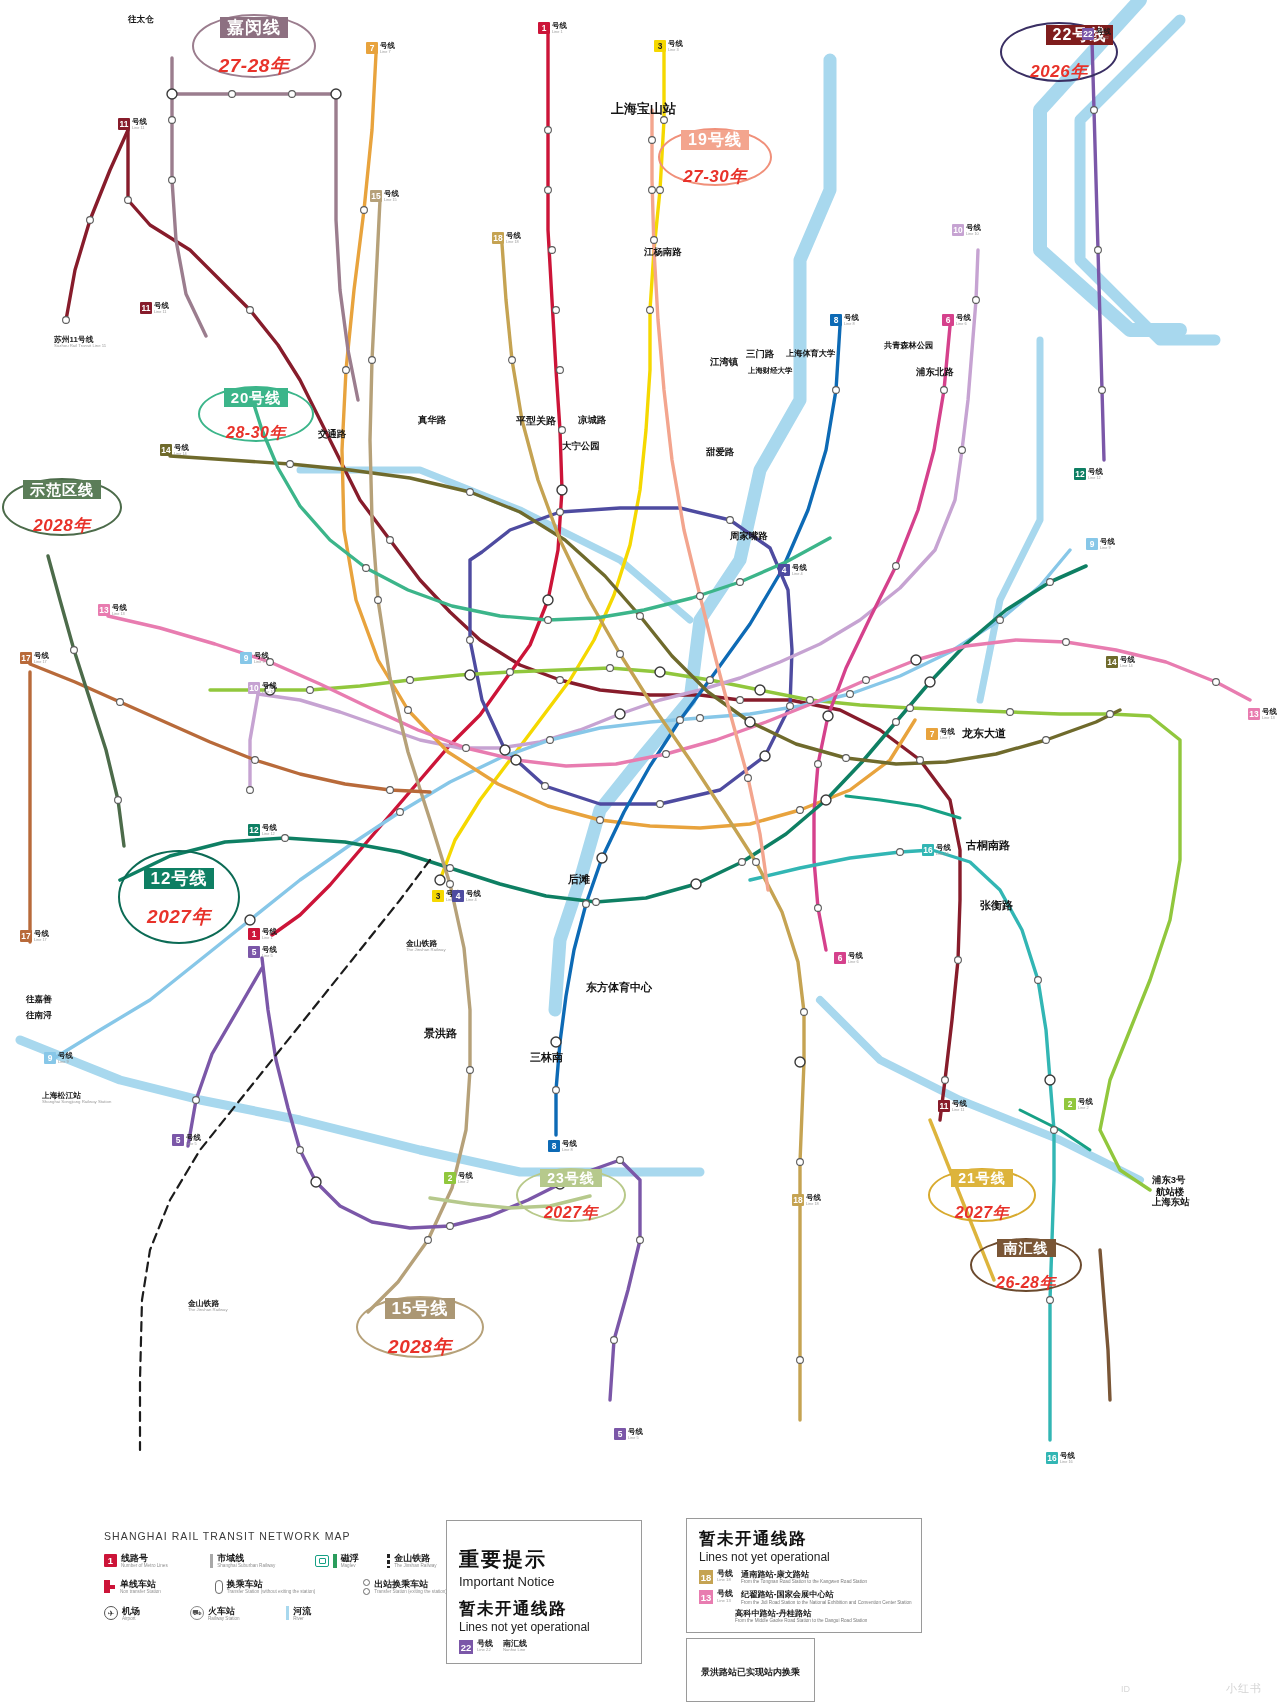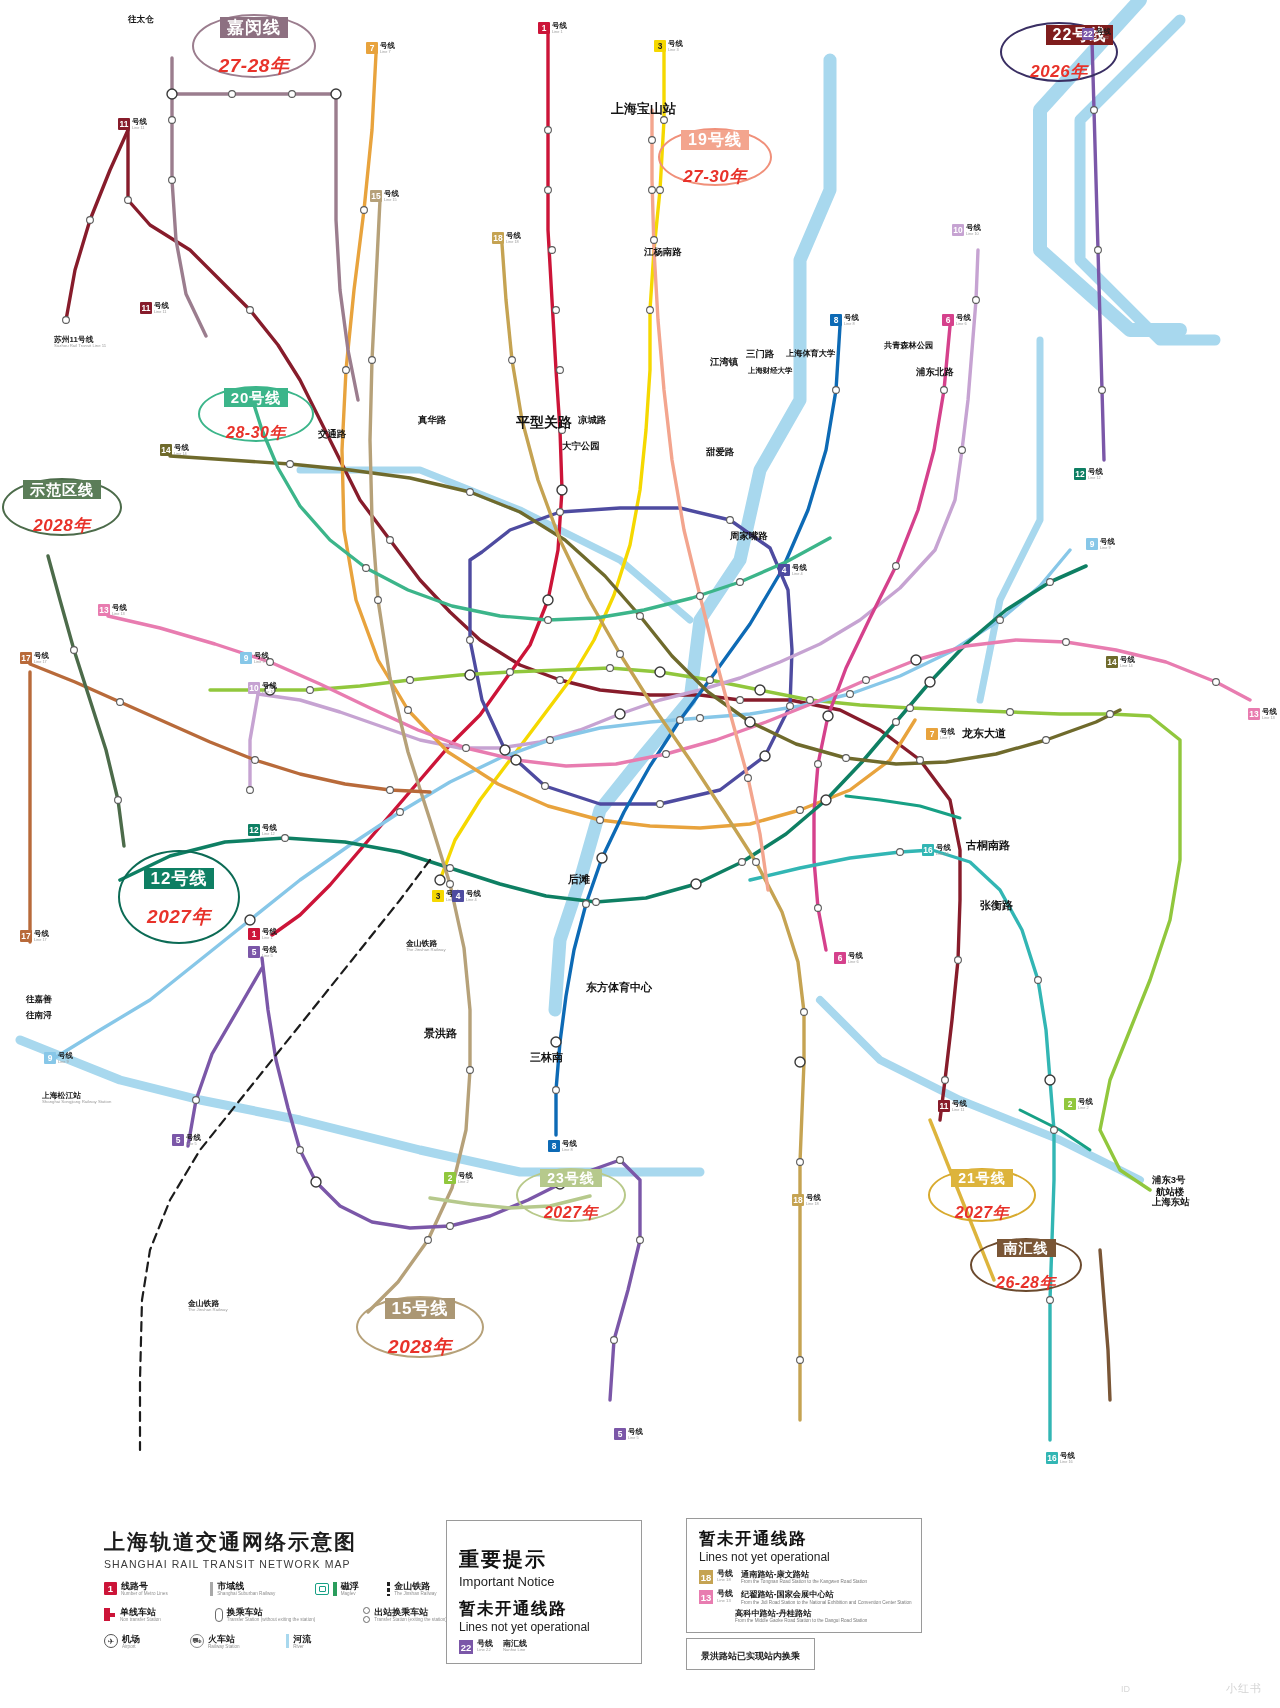--- a/index.html
+++ b/index.html
@@ -85,21 +85,21 @@
   .le-badge { width: 14px; height: 14px; color: #fff; font-size: 9.5px; font-weight: bold;
               display: flex; align-items: center; justify-content: center; flex: 0 0 auto; }
   .le-nm { line-height: 1.05; flex: 0 0 auto; }
   .le-nm .c { font-size: 8px; font-weight: bold; color: #1a1a1a; }
   .le-nm .e { font-size: 4.2px; color: #999; }
   .le-desc { line-height: 1.12; }
   .le-desc .c { font-size: 8.2px; font-weight: bold; color: #1a1a1a; white-space: nowrap; }
   .le-desc .e { font-size: 4.6px; color: #7a7a7a; white-space: nowrap; }
   .le-sub { margin-left: 36px; margin-top: 4px; }
 
-  .small-box { border: 1.3px solid #9a9a9a; padding: 6px 14px; display: inline-block; }
+  .small-box { border: 1.3px solid #9a9a9a; padding: 22px 14px; display: inline-block; }
   .small-box span { font-size: 9px; font-weight: bold; color: #1a1a1a; }
 
   .wm { position: absolute; right: 18px; bottom: 12px; font-size: 11px; color: #d4d4d4;
         letter-spacing: 1px; }
   .wm2 { position: absolute; right: 150px; bottom: 14px; font-size: 9px; color: #d8d8d8; }
 </style>
 </head>
 <body>
 
 <div id="map-root">
@@ -730,21 +730,21 @@
   <div id="hub-layer">
       <div style="position: absolute; left: 611px; top: 100px; font-size: 13px; font-weight: bold; color: rgb(20, 20, 20); white-space: nowrap;">上海宝山站</div>
       <div style="position: absolute; left: 644px; top: 246px; font-size: 9.4px; font-weight: bold; color: rgb(20, 20, 20); white-space: nowrap;">江杨南路</div>
       <div style="position: absolute; left: 710px; top: 356px; font-size: 9.4px; font-weight: bold; color: rgb(20, 20, 20); white-space: nowrap;">江湾镇</div>
       <div style="position: absolute; left: 746px; top: 348px; font-size: 9.4px; font-weight: bold; color: rgb(20, 20, 20); white-space: nowrap;">三门路</div>
       <div style="position: absolute; left: 786px; top: 348px; font-size: 8.2px; font-weight: bold; color: rgb(20, 20, 20); white-space: nowrap;">上海体育大学</div>
       <div style="position: absolute; left: 884px; top: 340px; font-size: 8.2px; font-weight: bold; color: rgb(20, 20, 20); white-space: nowrap;">共青森林公园</div>
       <div style="position: absolute; left: 916px; top: 366px; font-size: 9.4px; font-weight: bold; color: rgb(20, 20, 20); white-space: nowrap;">浦东北路</div>
       <div style="position: absolute; left: 748px; top: 366px; font-size: 7.4px; font-weight: bold; color: rgb(20, 20, 20); white-space: nowrap;">上海财经大学</div>
       <div style="position: absolute; left: 418px; top: 414px; font-size: 9.4px; font-weight: bold; color: rgb(20, 20, 20); white-space: nowrap;">真华路</div>
-      <div style="position: absolute; left: 516px; top: 414px; font-size: 14px; font-weight: bold; color: rgb(20, 20, 20); white-space: nowrap;">平型关路</div>
+      <div style="position: absolute; left: 516px; top: 414px; font-size: 10px; font-weight: bold; color: rgb(20, 20, 20); white-space: nowrap;">平型关路</div>
       <div style="position: absolute; left: 578px; top: 414px; font-size: 9.4px; font-weight: bold; color: rgb(20, 20, 20); white-space: nowrap;">凉城路</div>
       <div style="position: absolute; left: 318px; top: 428px; font-size: 9.4px; font-weight: bold; color: rgb(20, 20, 20); white-space: nowrap;">交通路</div>
       <div style="position: absolute; left: 562px; top: 440px; font-size: 9.4px; font-weight: bold; color: rgb(20, 20, 20); white-space: nowrap;">大宁公园</div>
       <div style="position: absolute; left: 706px; top: 446px; font-size: 9.4px; font-weight: bold; color: rgb(20, 20, 20); white-space: nowrap;">甜爱路</div>
       <div style="position: absolute; left: 730px; top: 530px; font-size: 9.4px; font-weight: bold; color: rgb(20, 20, 20); white-space: nowrap;">周家嘴路</div>
       <div style="position: absolute; left: 568px; top: 872px; font-size: 11px; font-weight: bold; color: rgb(20, 20, 20); white-space: nowrap;">后滩</div>
       <div style="position: absolute; left: 586px; top: 980px; font-size: 11px; font-weight: bold; color: rgb(20, 20, 20); white-space: nowrap;">东方体育中心</div>
       <div style="position: absolute; left: 530px; top: 1050px; font-size: 11px; font-weight: bold; color: rgb(20, 20, 20); white-space: nowrap;">三林南</div>
       <div style="position: absolute; left: 424px; top: 1026px; font-size: 11px; font-weight: bold; color: rgb(20, 20, 20); white-space: nowrap;">景洪路</div>
       <div style="position: absolute; left: 966px; top: 838px; font-size: 11px; font-weight: bold; color: rgb(20, 20, 20); white-space: nowrap;">古桐南路</div>
@@ -774,21 +774,20 @@
         <div style="font-size: 7.8px; font-weight: bold; color: rgb(26, 26, 26); white-space: nowrap;">金山铁路</div>
         <div style="font-size: 4.3px; color: rgb(154, 154, 154); white-space: nowrap;">The Jinshan Railway</div>
       </div>
       <div style="position: absolute; left: 406px; top: 940px; line-height: 1.05;">
         <div style="font-size: 7.8px; font-weight: bold; color: rgb(26, 26, 26); white-space: nowrap;">金山铁路</div>
         <div style="font-size: 4.3px; color: rgb(154, 154, 154); white-space: nowrap;">The Jinshan Railway</div>
       </div>
     </div>
 
   <div class="title-block" style="left:104px; top:1528px;">
-    <div class="title-cn">上海轨道交通网络示意图</div>
     <div class="title-en">SHANGHAI RAIL TRANSIT NETWORK MAP</div>
 
     <div class="legend-row">
       <div class="legend-item">
         <div class="sq-badge">1</div>
         <div class="legend-txt">
           <div class="legend-cn">线路号</div>
           <div class="legend-en">Number of Metro Lines</div>
         </div>
       </div>

